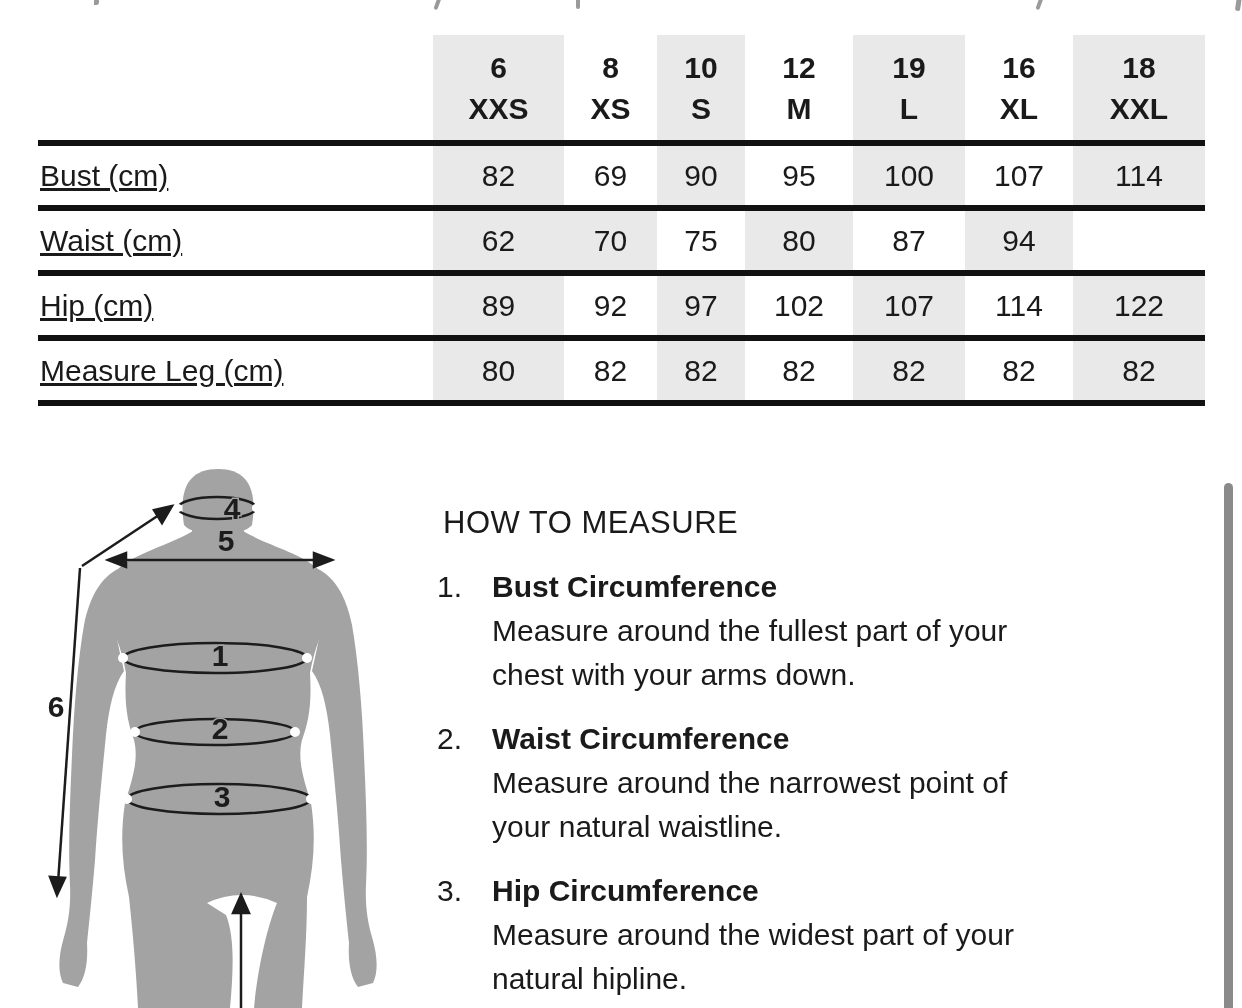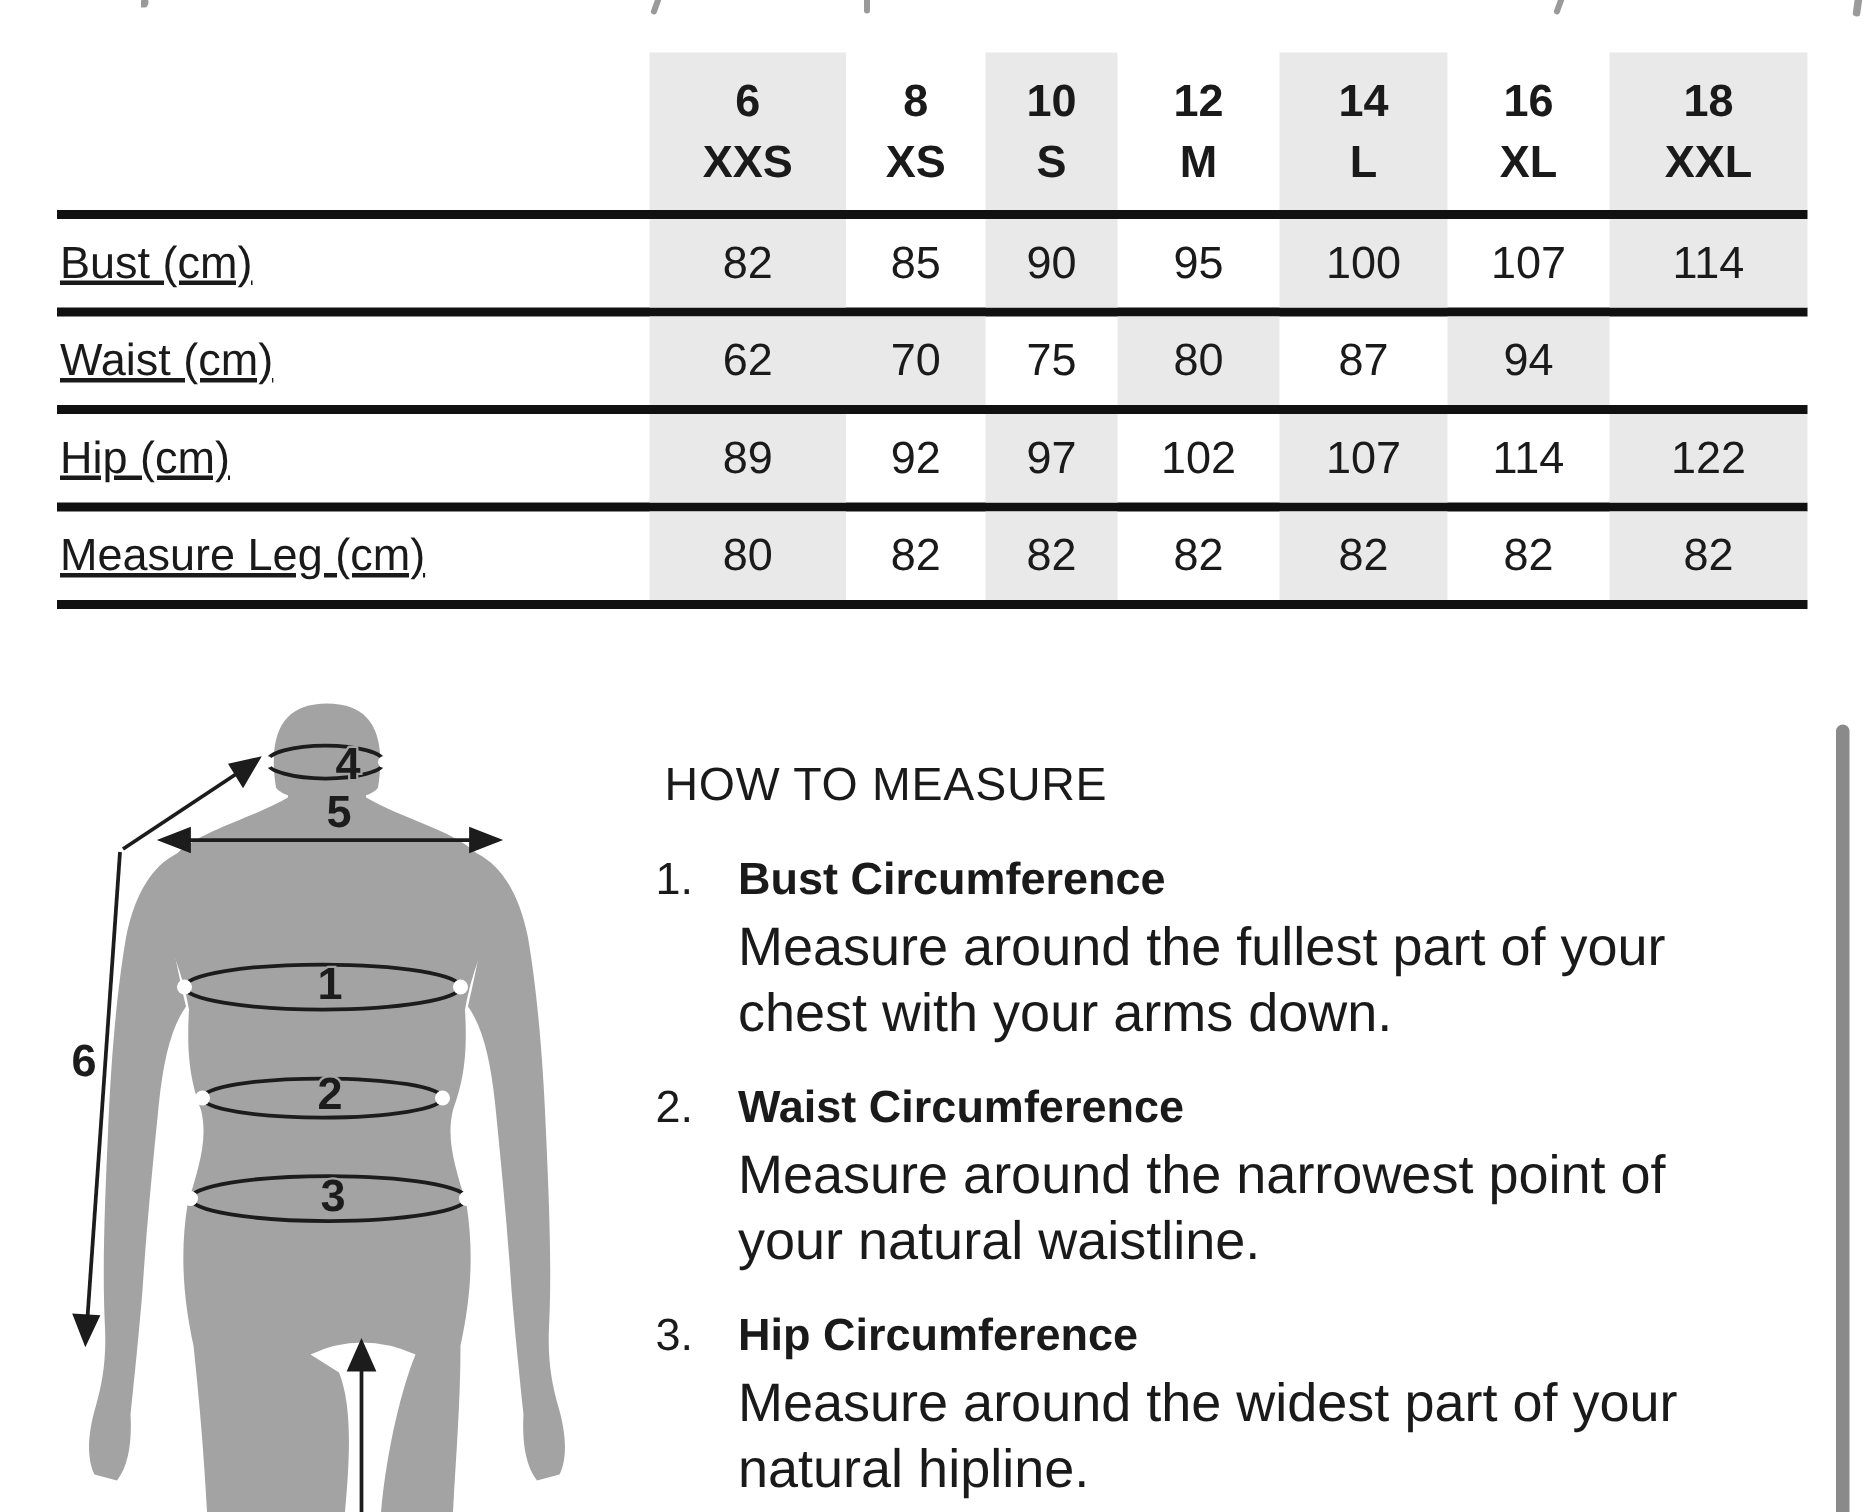--- a/index.html
+++ b/index.html
@@ -41,21 +41,21 @@
 
   
   .howto { position: absolute; left: 437px; top: 505px; width: 740px; }
   .howto h2 {
     margin: 0 0 24px 6px; font-size: 31px; font-weight: normal;
     letter-spacing: 0.5px; line-height: 36px;
   }
   .hitem { display: flex; margin-bottom: 20px; }
   .hnum  { width: 55px; flex: none; font-size: 30px; line-height: 44px; }
   .htitle { font-size: 30px; font-weight: bold; line-height: 44px; }
-  .hline  { font-size: 36px; line-height: 44px; white-space: nowrap; }
+  .hline  { font-size: 30px; line-height: 44px; white-space: nowrap; }
 
   
   .diagram {
     position: absolute; left: 30px; top: 445px;
     width: 380px; height: 563px; overflow: hidden;
   }
   .diagram svg { display: block; }
   .diagram text {
     font-family: "Liberation Sans", sans-serif;
     font-weight: bold; font-size: 30px; fill: #1c1c1c;
@@ -93,37 +93,37 @@
     </div>
     <div class="cell shaded">
       <span>10</span>
       <span>S</span>
     </div>
     <div class="cell">
       <span>12</span>
       <span>M</span>
     </div>
     <div class="cell shaded">
-      <span>14</span>
+      <span>19</span>
       <span>L</span>
     </div>
     <div class="cell">
       <span>16</span>
       <span>XL</span>
     </div>
     <div class="cell shaded">
       <span>18</span>
       <span>XXL</span>
     </div>
   </div>
 
   <div class="trow tdata">
     <div class="cell rowlabel">Bust (cm)</div>
     <div class="cell shaded">82</div>
-    <div class="cell">85</div>
+    <div class="cell">69</div>
     <div class="cell shaded">90</div>
     <div class="cell">95</div>
     <div class="cell shaded">100</div>
     <div class="cell">107</div>
     <div class="cell shaded">114</div>
   </div>
 
   <div class="trow tdata">
     <div class="cell rowlabel">Waist (cm)</div>
     <div class="cell shaded">62</div>

